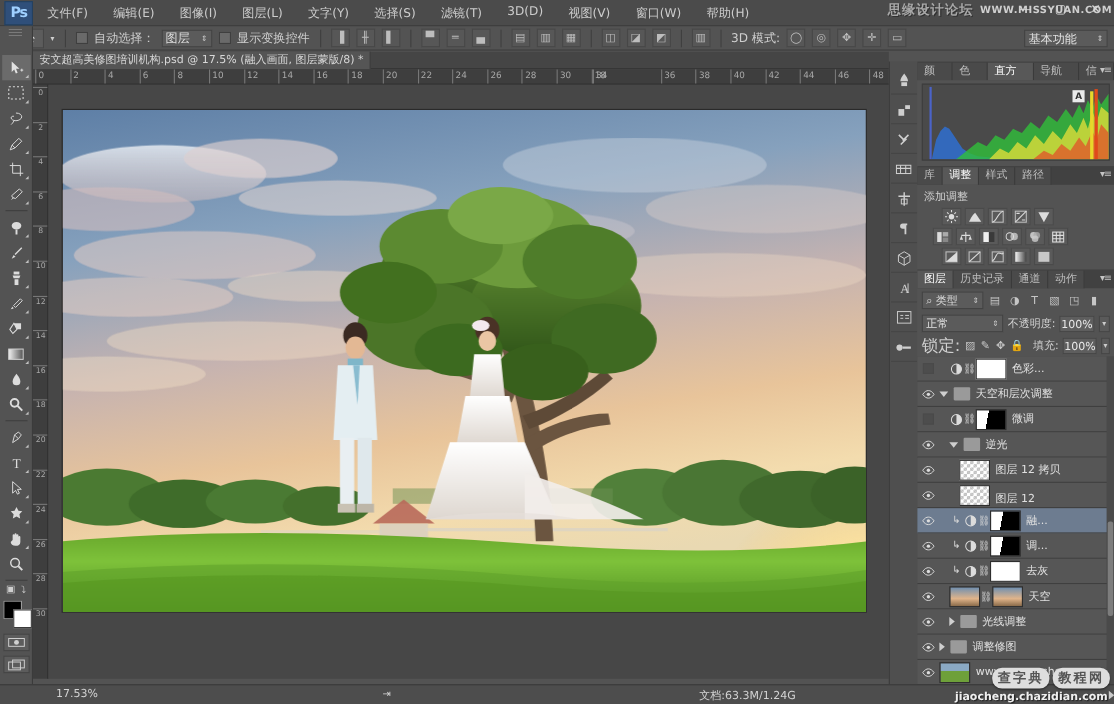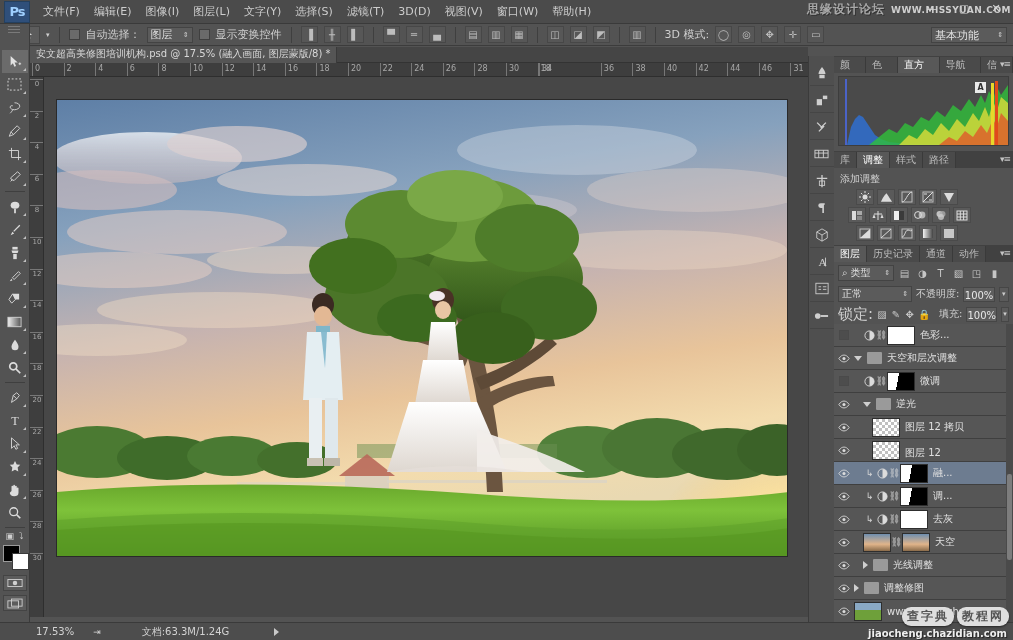--- a/index.html
+++ b/index.html
@@ -146,41 +146,41 @@
   .arrowr { width:0;height:0;border-top:4px solid transparent;border-bottom:4px solid transparent;
             border-left:5px solid #cfcfcf; }
   .arrowd { width:0;height:0;border-left:4px solid transparent;border-right:4px solid transparent;
             border-top:5px solid #cfcfcf; }
   .pscroll { position:absolute; right:0; top:0; width:7px; background:#4a4a4a; }
   .pscroll i { position:absolute; left:1px; width:5px; background:#7d7d7d; border-radius:2px; }
 
   
   .statusbar { position:absolute; left:0; bottom:0; width:1013px; height:18px;
                background:#4d4d4d; border-top:1px solid #3a3a3a;
-               display:flex; align-items:center; gap:19px; padding-left:36px; font-size:10px; color:#d3d3d3;}
+               display:flex; align-items:center; gap:19px; padding-left:51px; font-size:10px; color:#d3d3d3;justify-content:space-between;}
   .sb-ar { width:0;height:0;border-top:4px solid transparent;border-bottom:4px solid transparent;
            border-left:5px solid #c9c9c9; }
 
   
   .wm-bottom { position:absolute; right:4px; bottom:14px; display:flex; align-items:center; gap:3px;
                z-index:40; }
   .wm-pill { background:#dedede; color:#555; font-weight:bold; font-size:12px;
              padding:1px 5px; border-radius:9px; letter-spacing:2px;
              box-shadow:0 1px 2px rgba(0,0,0,.5);}
   .wm-url { position:absolute; right:6px; bottom:1px; color:#efefef; font-size:10px;
             font-weight:bold; z-index:40; text-shadow:1px 1px 1px #222;}
 </style>
 </head>
 <body>
 
 <div class="app">
 
   <div class="menubar">
     <div class="ps-logo">Ps</div>
-    <div id="menu-items" style="display:flex;align-items:center;margin-left:6px;">
+    <div id="menu-items" style="display:flex;align-items:flex-start;margin-left:6px;gap:9px;">
         <div class="menuitem">文件(F)</div>
         <div class="menuitem">编辑(E)</div>
         <div class="menuitem">图像(I)</div>
         <div class="menuitem">图层(L)</div>
         <div class="menuitem">文字(Y)</div>
         <div class="menuitem">选择(S)</div>
         <div class="menuitem">滤镜(T)</div>
         <div class="menuitem">3D(D)</div>
         <div class="menuitem">视图(V)</div>
         <div class="menuitem">窗口(W)</div>
@@ -436,21 +436,21 @@
       <div class="rk" style="left: 444.4px;">28</div>
       <div class="rk" style="left: 476px;">30</div>
       <div class="rk" style="left: 507.6px;">18</div>
       <div class="rk" style="left: 509px;">34</div>
       <div class="rk" style="left: 570.8px;">36</div>
       <div class="rk" style="left: 602.4px;">38</div>
       <div class="rk" style="left: 634px;">40</div>
       <div class="rk" style="left: 665.6px;">42</div>
       <div class="rk" style="left: 697.2px;">44</div>
       <div class="rk" style="left: 728.8px;">46</div>
-      <div class="rk" style="left: 760.4px;">31</div>
+      <div class="rk" style="left: 760.4px;">48</div>
     </div>
   <div class="ruler-v" id="ruler-v">
       <div class="rkv" style="top: 2px;">0</div>
       <div class="rkv" style="top: 33.6px;">2</div>
       <div class="rkv" style="top: 65.2px;">4</div>
       <div class="rkv" style="top: 96.8px;">6</div>
       <div class="rkv" style="top: 128.4px;">8</div>
       <div class="rkv" style="top: 160px;">10</div>
       <div class="rkv" style="top: 191.6px;">12</div>
       <div class="rkv" style="top: 223.2px;">14</div>

